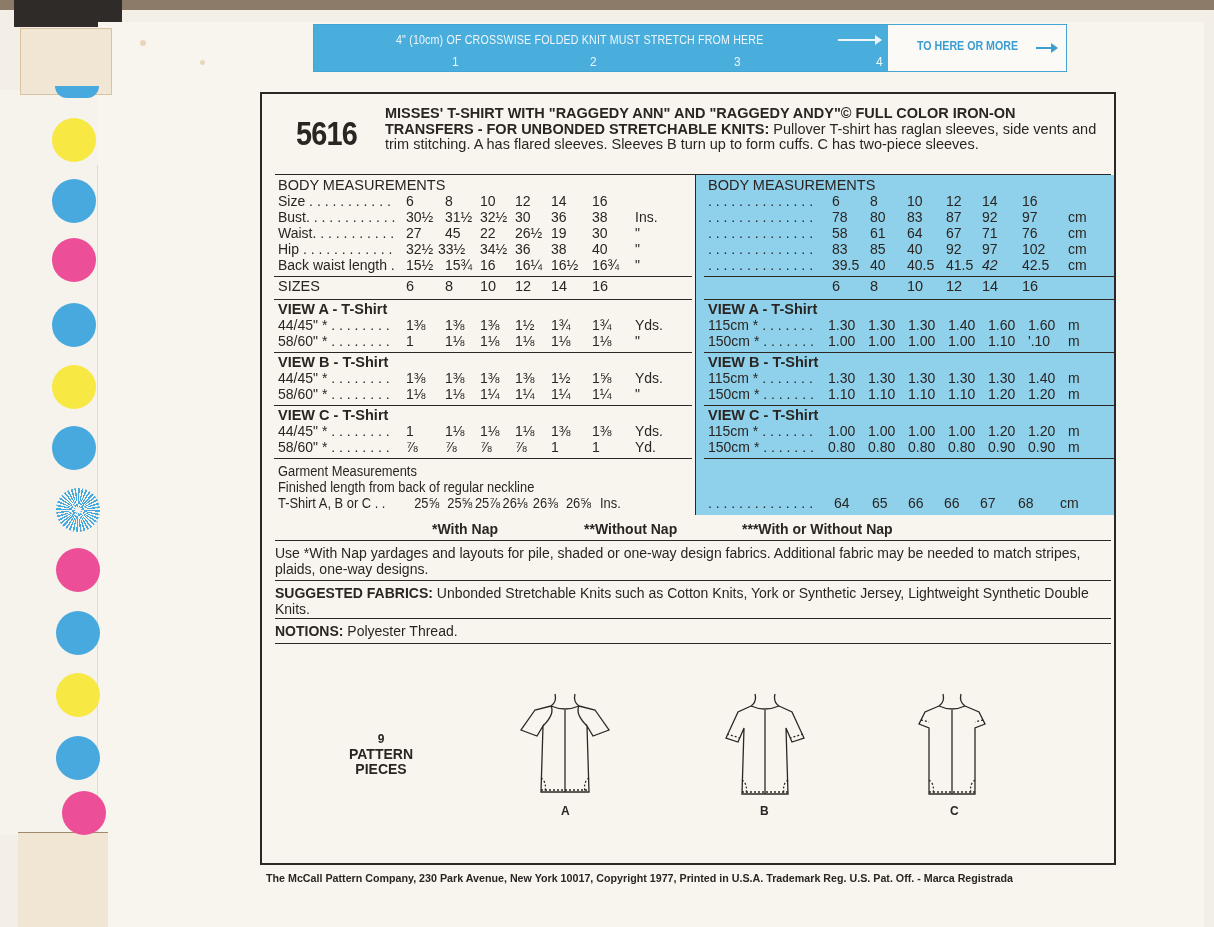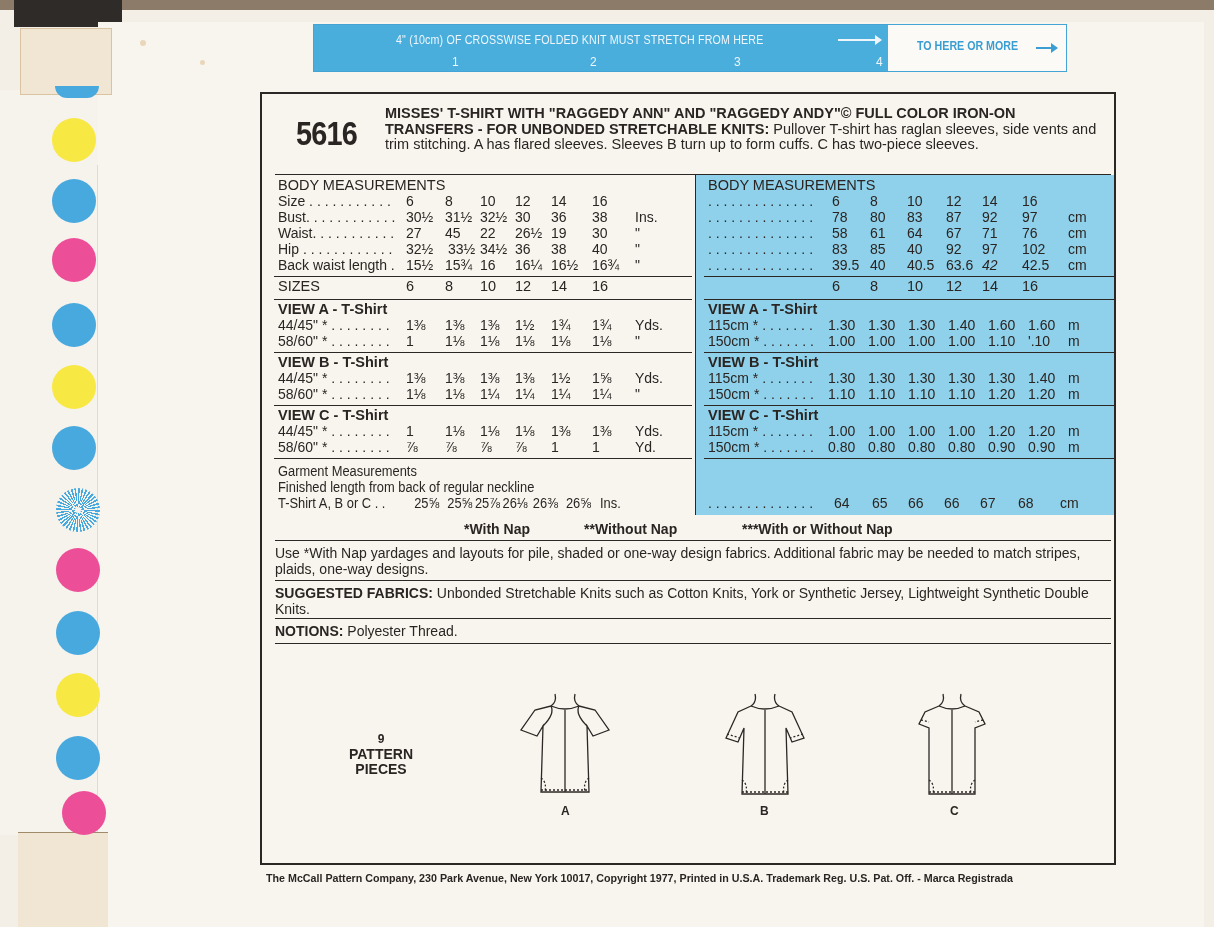--- a/index.html
+++ b/index.html
@@ -128,21 +128,21 @@
       <span style="left: 167px;">45</span>
       <span style="left: 202px;">22</span>
       <span style="left: 237px;">26½</span>
       <span style="left: 273px;">19</span>
       <span style="left: 314px;">30</span>
       <span style="left: 357px;">"</span>
     </div>
     <div class="row">
       <span style="left: 0px;">Hip . . . . . . . . . . . .</span>
       <span style="left: 128px;">32½</span>
-      <span style="left: 170px;">33½</span>
+      <span style="left: 160px;">33½</span>
       <span style="left: 202px;">34½</span>
       <span style="left: 237px;">36</span>
       <span style="left: 273px;">38</span>
       <span style="left: 314px;">40</span>
       <span style="left: 357px;">"</span>
     </div>
     <div class="row">
       <span style="left: 0px;">Back waist length  .</span>
       <span style="left: 128px;">15½</span>
       <span style="left: 167px;">15¾</span>
@@ -292,21 +292,21 @@
       <span style="left: 238px;">92</span>
       <span style="left: 274px;">97</span>
       <span style="left: 314px;">102</span>
       <span style="left: 360px;">cm</span>
     </div>
     <div class="row">
       <span style="left: 0px;">. . . . . . . . . . . . . .</span>
       <span style="left: 124px;">39.5</span>
       <span style="left: 162px;">40</span>
       <span style="left: 199px;">40.5</span>
-      <span style="left: 238px;">63.6</span>
+      <span style="left: 238px;">41.5</span>
       <span style="left: 274px; font-style: italic;">42</span>
       <span style="left: 314px;">42.5</span>
       <span style="left: 360px;">cm</span>
     </div>
     <div style="height: 3px;"></div>
     <div style="height: 1px; background: rgb(44, 39, 36); width: 412px; margin: 0px 0px 0px -4px;"></div>
     <div style="height: 1px;"></div>
     <div class="row head-plain">
       <span style="left: 124px;">6</span>
       <span style="left: 162px;">8</span>
@@ -396,21 +396,21 @@
       <span style="left: 126px;">64</span>
       <span style="left: 164px;">65</span>
       <span style="left: 200px;">66</span>
       <span style="left: 236px;">66</span>
       <span style="left: 272px;">67</span>
       <span style="left: 310px;">68</span>
       <span style="left: 352px;">cm</span>
     </div>
   </div>
 
-<div class="mid-note" style="left:464px;top:521px;text-align:right;">*With Nap</div>
+<div class="mid-note" style="left:432px;top:521px;text-align:right;">*With Nap</div>
 <div class="mid-note" style="left:584px;top:521px;">**Without Nap</div>
 <div class="mid-note" style="left:742px;top:521px;">***With or Without Nap</div>
 <div class="hr" style="left:275px;top:540px;width:836px;"></div>
 
 <div class="para" style="top:546px;">Use *With Nap yardages and layouts for pile, shaded or one-way design fabrics. Additional fabric may be needed to match stripes, plaids, one-way designs.</div>
 <div class="hr" style="left:275px;top:580px;width:836px;"></div>
 <div class="para" style="top:586px;">
   <b>SUGGESTED FABRICS:</b>
   <span>Unbonded Stretchable Knits such as Cotton Knits, York or Synthetic Jersey, Lightweight Synthetic Double Knits.</span>
 </div>

